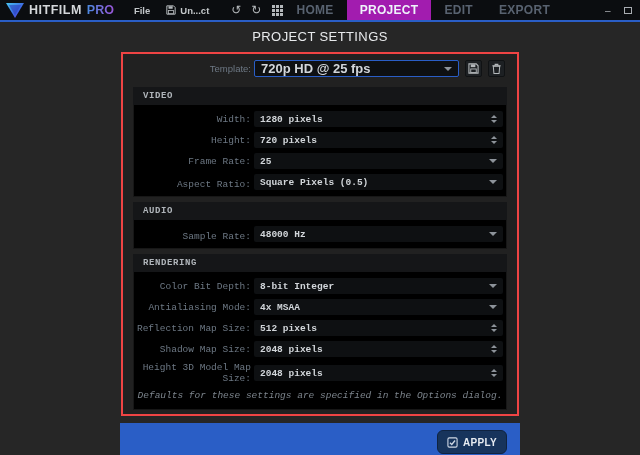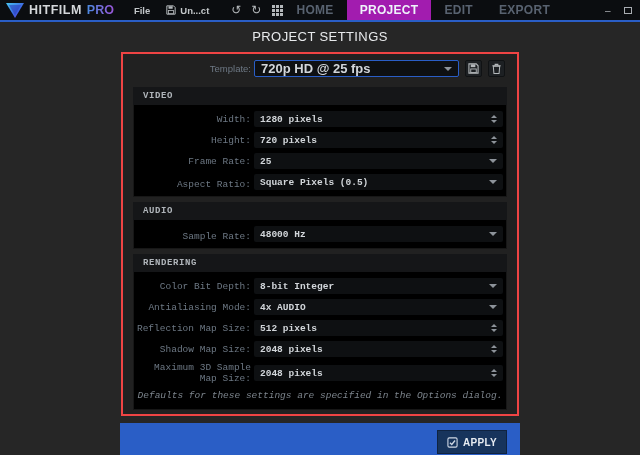--- a/index.html
+++ b/index.html
@@ -50,21 +50,21 @@
     padding:0 6px;color:#d2d6da;font-size:9.5px;font-weight:bold;}
   .field .field-value{flex:1;}
   .tri-down{width:0;height:0;border-left:4px solid transparent;border-right:4px solid transparent;border-top:4px solid #8d939a;}
   .stepper-ctl{display:flex;flex-direction:column;gap:2px;align-items:center;}
   .tri-up-s{width:0;height:0;border-left:3px solid transparent;border-right:3px solid transparent;border-bottom:3px solid #8d939a;}
   .tri-down-s{width:0;height:0;border-left:3px solid transparent;border-right:3px solid transparent;border-top:3px solid #8d939a;}
   .section-note{text-align:center;font-style:italic;color:#7c848c;font-size:9.5px;margin-top:3px;height:14px;line-height:14px;}
   
   .apply-bar{width:400px;margin:7px auto 0;height:38px;background:#2a5ec6;position:relative;}
   .apply-btn{position:absolute;right:13px;top:7px;height:24px;padding:0 9px;background:#17345c;border:1px solid #0f2340;
-    border-radius:0;color:#e6ebf1;font-size:10px;font-weight:bold;display:flex;align-items:center;gap:5px;letter-spacing:.3px;}
+    border-radius:6px;color:#e6ebf1;font-size:10px;font-weight:bold;display:flex;align-items:center;gap:5px;letter-spacing:.3px;}
 </style>
 </head>
 <body>
 
 <div class="titlebar">
   <span class="logo">
     <svg width="18" height="15" viewBox="0 0 18 15">
       <defs>
           <linearGradient id="lg1" x1="0" y1="0" x2="1" y2="1">
         <stop offset="0" stop-color="#49c8f2"></stop>
@@ -207,21 +207,21 @@
           <div class="row">
             <div class="row-label">Color Bit Depth:</div>
             <div class="field">
               <span class="field-value">8-bit Integer</span>
               <div class="tri-down"></div>
             </div>
           </div>
           <div class="row">
             <div class="row-label">Antialiasing Mode:</div>
             <div class="field">
-              <span class="field-value">4x AUDIO</span>
+              <span class="field-value">4x MSAA</span>
               <div class="tri-down"></div>
             </div>
           </div>
           <div class="row">
             <div class="row-label">Reflection Map Size:</div>
             <div class="field">
               <span class="field-value">512 pixels</span>
               <div class="stepper-ctl">
                 <div class="tri-up-s"></div>
                 <div class="tri-down-s"></div>
@@ -232,21 +232,21 @@
             <div class="row-label">Shadow Map Size:</div>
             <div class="field">
               <span class="field-value">2048 pixels</span>
               <div class="stepper-ctl">
                 <div class="tri-up-s"></div>
                 <div class="tri-down-s"></div>
               </div>
             </div>
           </div>
           <div class="row">
-            <div class="row-label">Maximum 3D Sample Map Size:</div>
+            <div class="row-label">Height 3D Model Map Size:</div>
             <div class="field">
               <span class="field-value">2048 pixels</span>
               <div class="stepper-ctl">
                 <div class="tri-up-s"></div>
                 <div class="tri-down-s"></div>
               </div>
             </div>
           </div>
           <div class="section-note">Defaults for these settings are specified in the Options dialog.</div>
         </div>

